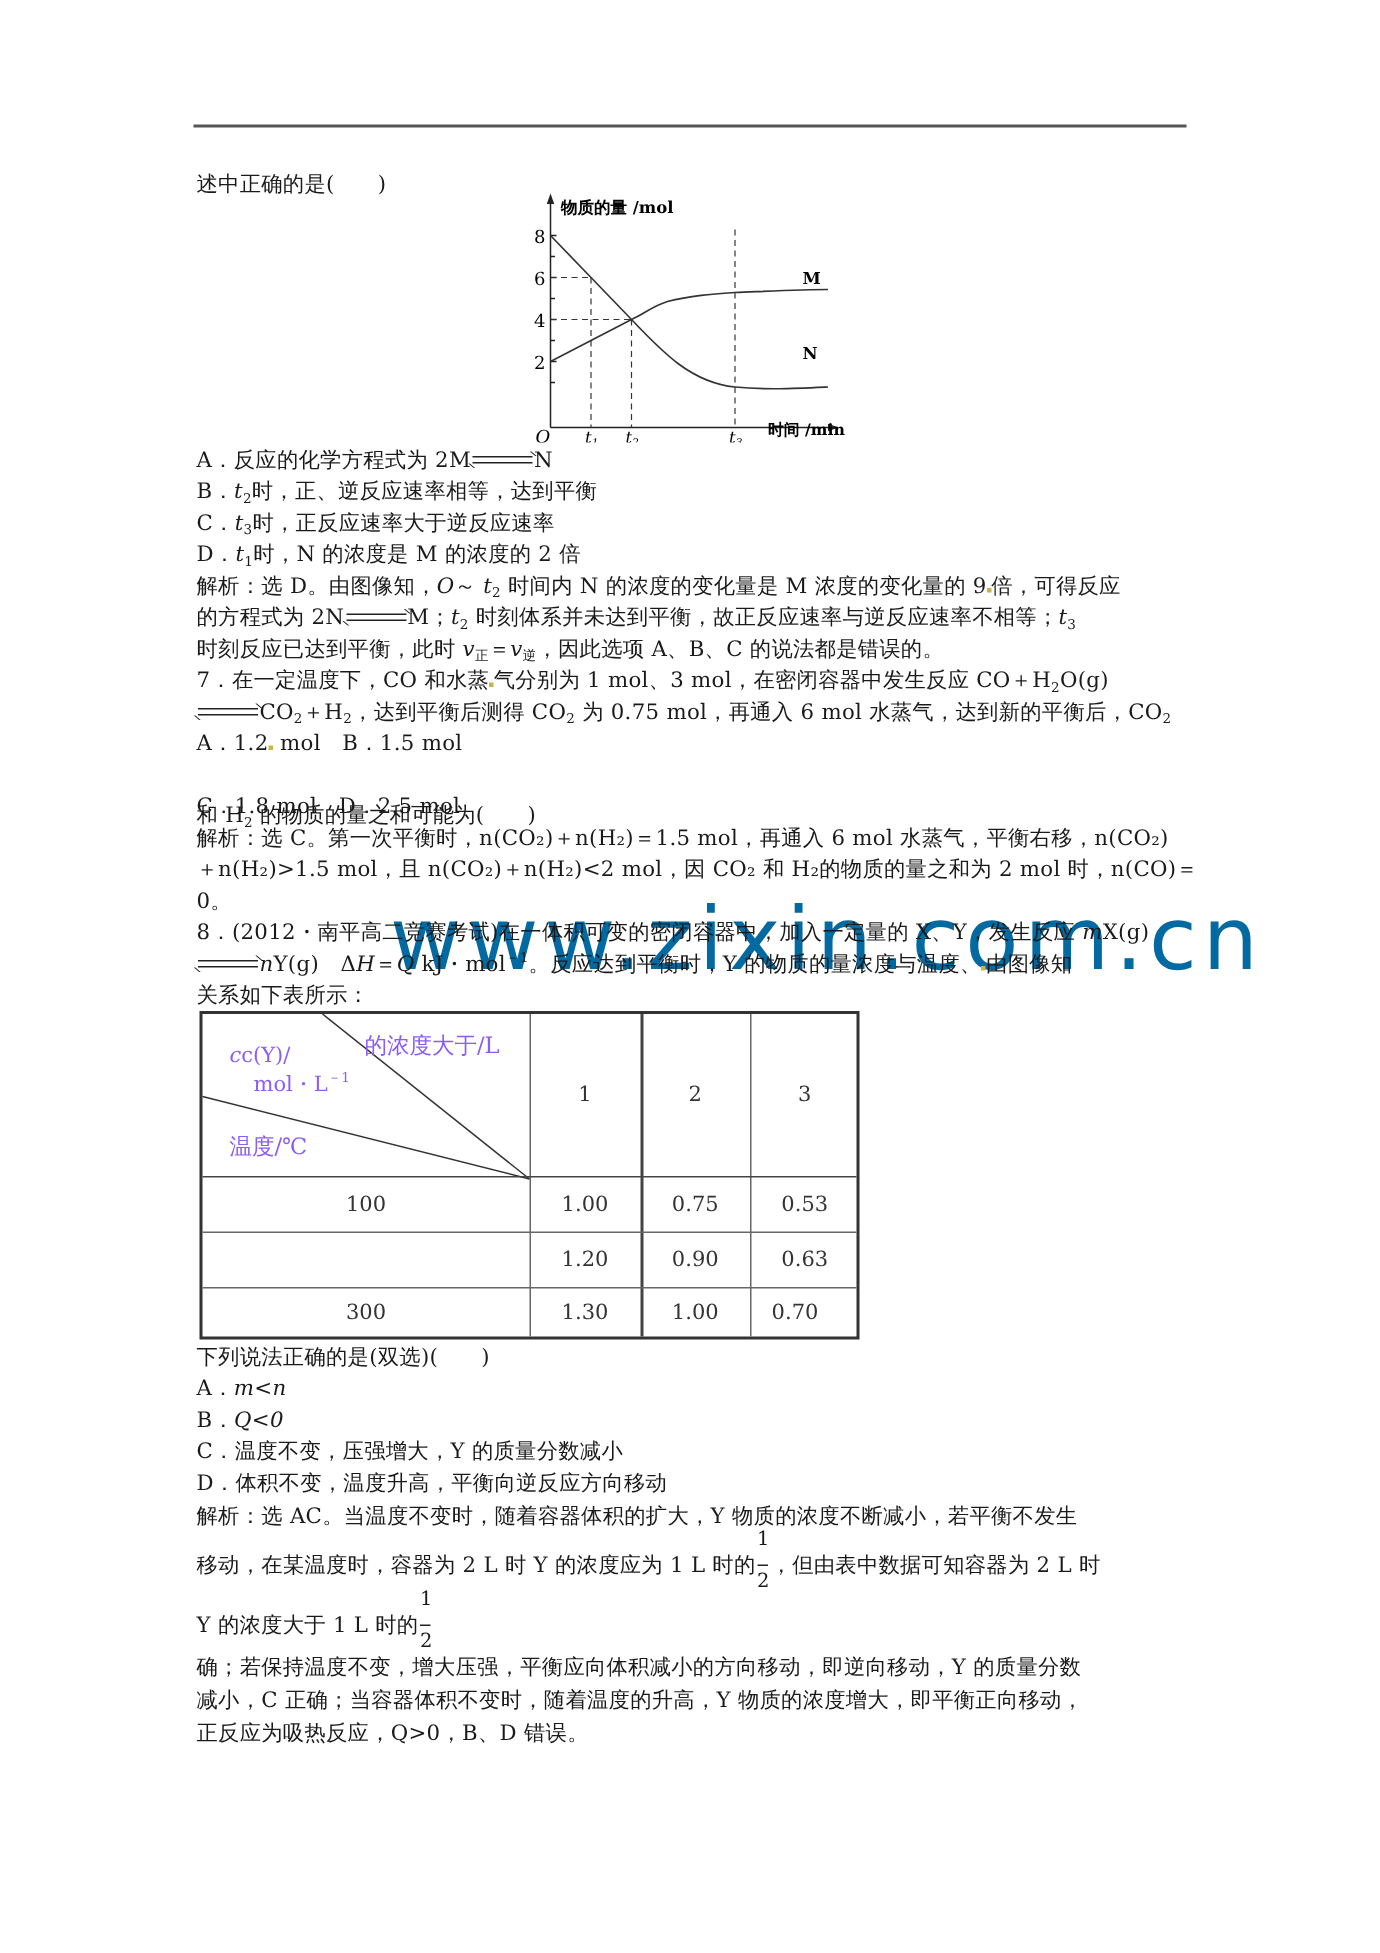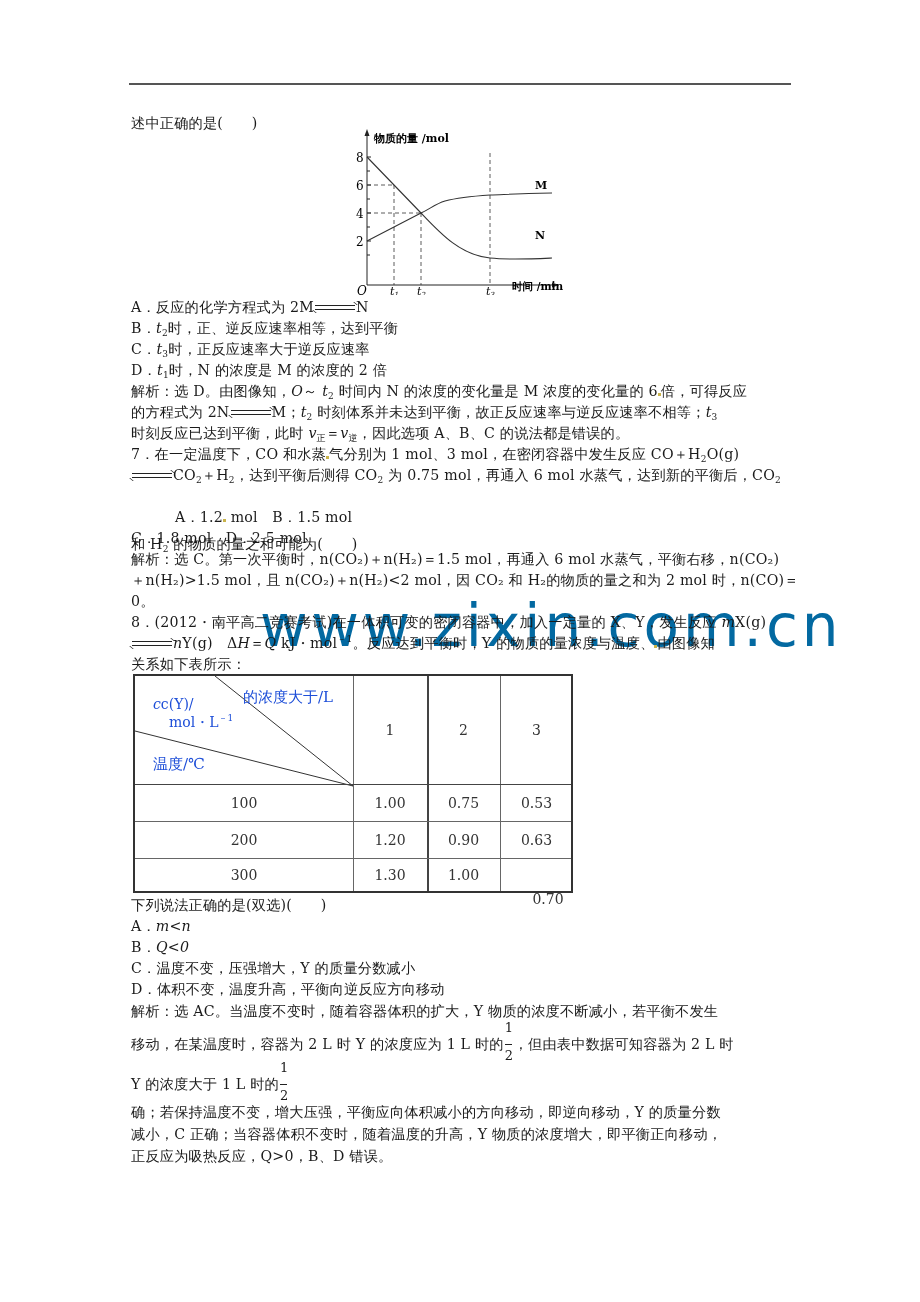--- a/index.html
+++ b/index.html
@@ -23,21 +23,21 @@
   .content { position: relative; z-index: 1; }
   .dot-mark { display: inline-block; width: 3px; height: 3px; background: #c9b34a; vertical-align: baseline; }
   
   .chart { position: absolute; left: 340px; top: 125px; width: 250px; height: 170px; }
   .chart svg text { font-family: "DejaVu Serif", "Liberation Serif", serif; }
   
   .tbl { position: absolute; left: 133px; top: 674px; width: 440px; height: 219px; border: 2px solid #333; box-sizing: border-box; }
   .tbl .cell { position: absolute; display: flex; align-items: center; justify-content: center; font-size: 14px; color: #333; }
   .tbl .vl { position: absolute; top: 0; bottom: 0; border-left: 1px solid #666; }
   .tbl .hl { position: absolute; left: 0; right: 0; border-top: 1px solid #666; }
-  .diag-label { position: absolute; font-size: 15px; color: #1d4ed8; white-space: nowrap; }
+  .diag-label { position: absolute; font-size: 15px; color: #8b5cf6; white-space: nowrap; }
 </style>
 </head>
 <body>
 
 <div class="watermark">www.zixin.com.cn</div>
 
 <div class="content">
   <div class="hr"></div>
 
   <div class="line" style="top:113px;">述中正确的是(　　)</div>
@@ -92,39 +92,39 @@
     <span>B．</span><i>t</i><sub>2</sub><span>时，正、逆反应速率相等，达到平衡</span>
   </div>
   <div class="line" style="top:339px;">
     <span>C．</span><i>t</i><sub>3</sub><span>时，正反应速率大于逆反应速率</span>
   </div>
   <div class="line" style="top:360px;">
     <span>D．</span><i>t</i><sub>1</sub><span>时，N 的浓度是 M 的浓度的 2 倍</span>
   </div>
 
   <div class="line" style="top:381px;">
-    <span>解析：选 D。由图像知，</span><i>O</i><span>～ </span><i>t</i><sub>2</sub><span> 时间内 N 的浓度的变化量是 M 浓度的变化量的 6</span><span class="dot-mark"></span><span>倍，可得反应</span>
+    <span>解析：选 D。由图像知，</span><i>O</i><span>～ </span><i>t</i><sub>2</sub><span> 时间内 N 的浓度的变化量是 M 浓度的变化量的 9</span><span class="dot-mark"></span><span>倍，可得反应</span>
   </div>
   <div class="line" style="top:402px;">
     <span>的方程式为 2N</span><span class="eq"><span class="ah1"></span><span class="ah2"></span></span><span>M；</span><i>t</i><sub>2</sub><span> 时刻体系并未达到平衡，故正反应速率与逆反应速率不相等；</span><i>t</i><sub>3</sub>
   </div>
   <div class="line" style="top:423px;">
     <span>时刻反应已达到平衡，此时 </span><i>v</i><sub>正</sub><span>＝</span><i>v</i><sub>逆</sub><span>，因此选项 A、B、C 的说法都是错误的。</span>
   </div>
 
   <div class="line" style="top:444px;">
     <span>7．在一定温度下，CO 和水蒸</span><span class="dot-mark"></span><span>气分别为 1 mol、3 mol，在密闭容器中发生反应 CO＋H</span><sub>2</sub><span>O(g)</span>
   </div>
   <div class="line" style="top:465px;">
     <span class="eq"><span class="ah1"></span><span class="ah2"></span></span><span>CO</span><sub>2</sub><span>＋H</span><sub>2</sub><span>，达到平衡后测得 CO</span><sub>2</sub><span> 为 0.75 mol，再通入 6 mol 水蒸气，达到新的平衡后，CO</span><sub>2</sub>
   </div>
   <div class="line" style="top:486px;margin-top:48px;">
     <span>和 H</span><sub>2</sub><span> 的物质的量之和可能为(　　)</span>
   </div>
-  <div class="line" style="top:507px;margin-left:44px;">
+  <div class="line" style="top:486px;">
     <span>A．1.2</span><span class="dot-mark"></span><span> mol　B．1.5 mol</span>
   </div>
   <div class="line" style="top:528px;">C．1.8 mol　D．2.5 mol</div>
   <div class="line" style="top:549px;">解析：选 C。第一次平衡时，n(CO₂)＋n(H₂)＝1.5 mol，再通入 6 mol 水蒸气，平衡右移，n(CO₂)</div>
   <div class="line" style="top:570px;">＋n(H₂)&gt;1.5 mol，且 n(CO₂)＋n(H₂)&lt;2 mol，因 CO₂ 和 H₂的物质的量之和为 2 mol 时，n(CO)＝</div>
   <div class="line" style="top:591px;">0。</div>
 
   <div class="line" style="top:612px;">
     <span>8．(2012・南平高二竞赛考试)在一体积可变的密闭容器中，加入一定量的 X、Y，发生反应 </span><i>m</i><span>X(g)</span>
   </div>
@@ -152,29 +152,28 @@
 
     <div class="cell" style="left:218px; top:0; width:74px; height:108px;">1</div>
     <div class="cell" style="left:292px; top:0; width:73px; height:108px;">2</div>
     <div class="cell" style="left:365px; top:0; width:73px; height:108px;">3</div>
 
     <div class="cell" style="left:0; top:108px; width:218px; height:37px;">100</div>
     <div class="cell" style="left:218px; top:108px; width:74px; height:37px;">1.00</div>
     <div class="cell" style="left:292px; top:108px; width:73px; height:37px;">0.75</div>
     <div class="cell" style="left:365px; top:108px; width:73px; height:37px;">0.53</div>
 
-    <div class="cell" style="left:0; top:145px; width:218px; height:37px;">200</div>
     <div class="cell" style="left:218px; top:145px; width:74px; height:37px;">1.20</div>
     <div class="cell" style="left:292px; top:145px; width:73px; height:37px;">0.90</div>
     <div class="cell" style="left:365px; top:145px; width:73px; height:37px;">0.63</div>
 
     <div class="cell" style="left:0; top:182px; width:218px; height:33px;">300</div>
     <div class="cell" style="left:218px; top:182px; width:74px; height:33px;">1.30</div>
     <div class="cell" style="left:292px; top:182px; width:73px; height:33px;">1.00</div>
-    <div class="cell" style="left:365px; top:182px; width:96px; height:33px;margin-top:24px;">0.70</div>
+    <div class="cell" style="left:347px; top:182px; width:96px; height:33px;">0.70</div>
   </div>
 
   <div class="line" style="top:895px;">下列说法正确的是(双选)(　　)</div>
   <div class="line" style="top:916px;"><span>A．</span><i>m&lt;n</i></div>
   <div class="line" style="top:937px;"><span>B．</span><i>Q&lt;0</i></div>
   <div class="line" style="top:958px;"><span>C．</span><span>温度不变，压强增大，Y 的质量分数减小</span></div>
   <div class="line" style="top:979px;"><span>D．</span><span>体积不变，温度升高，平衡向逆反应方向移动</span></div>
 
   <div class="line" style="top:1001px;">解析：选 AC。当温度不变时，随着容器体积的扩大，Y 物质的浓度不断减小，若平衡不发生</div>
   <div class="line" style="top:1034px;">

